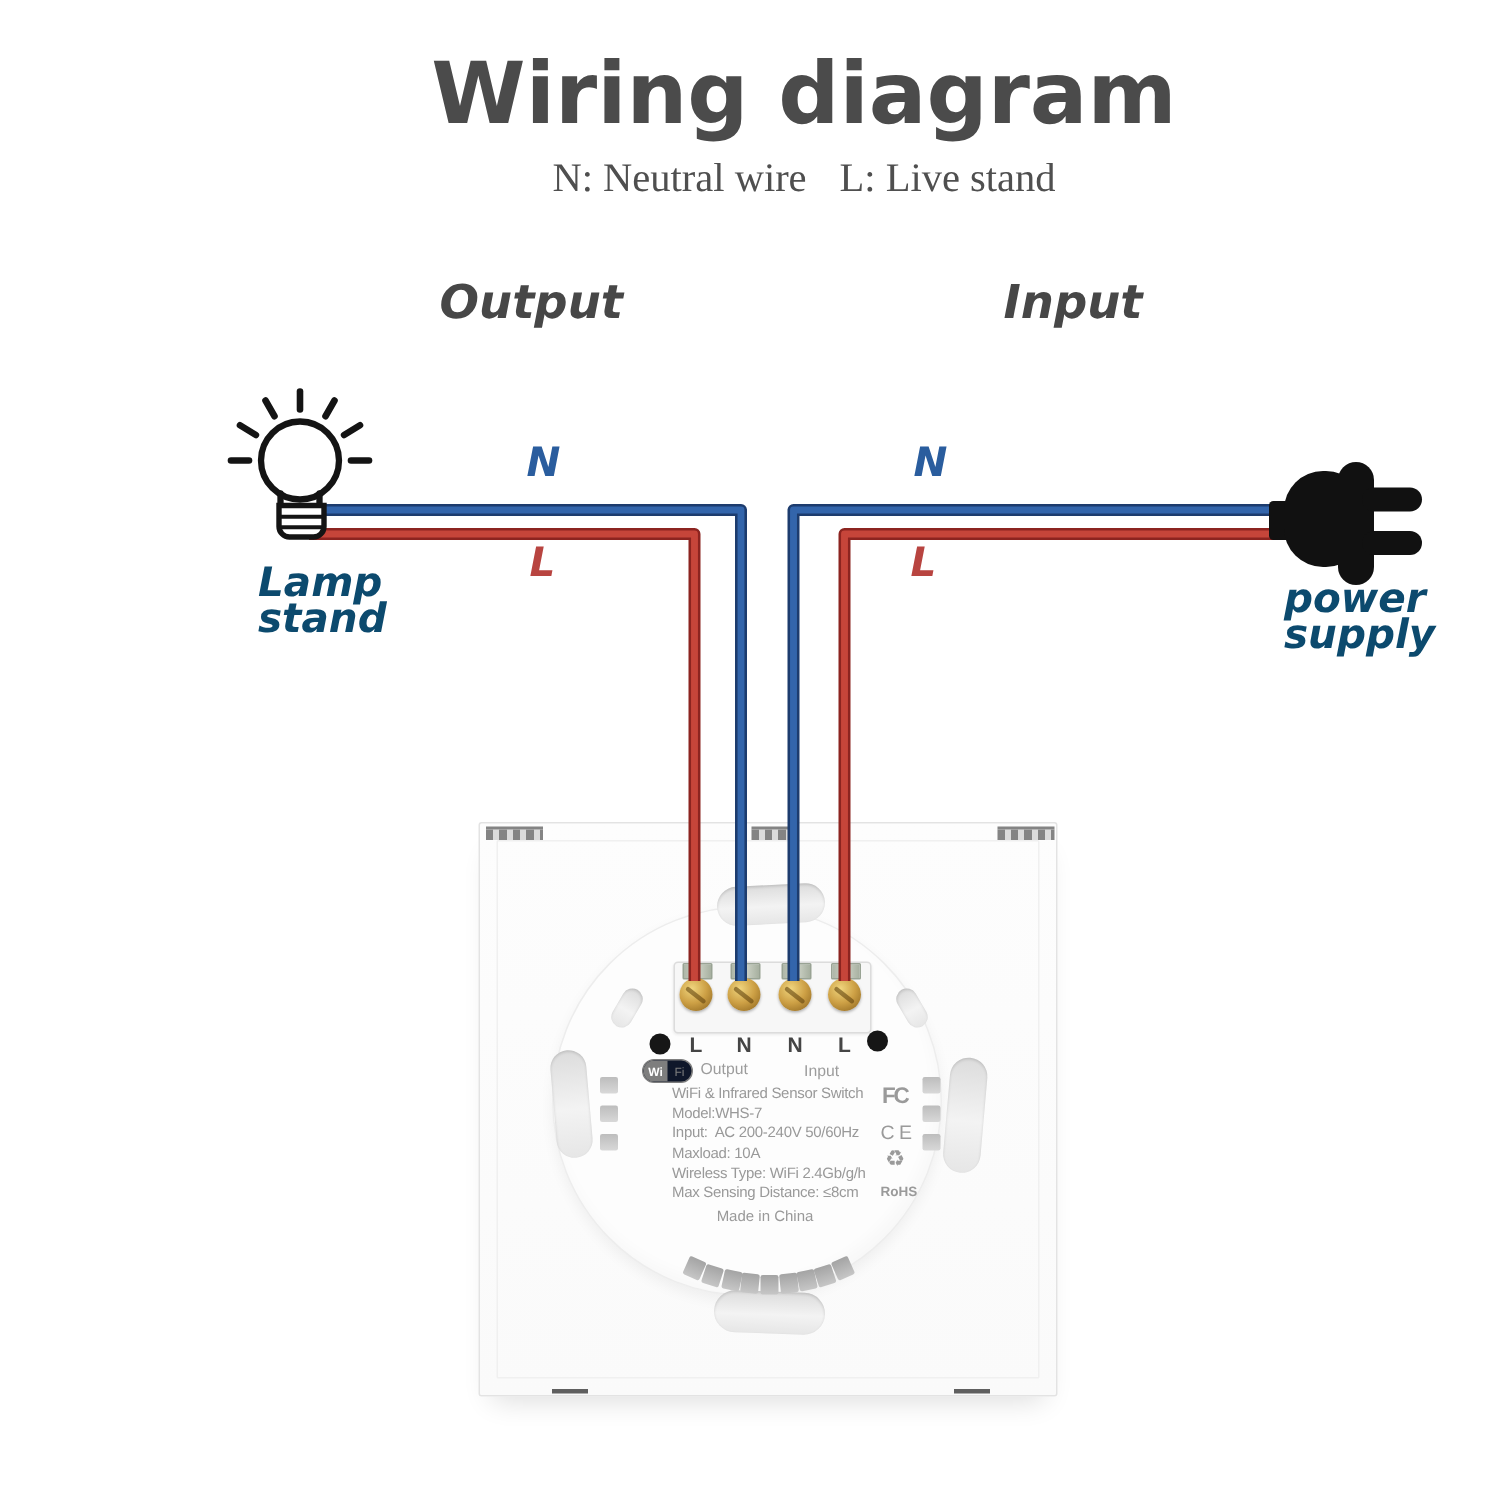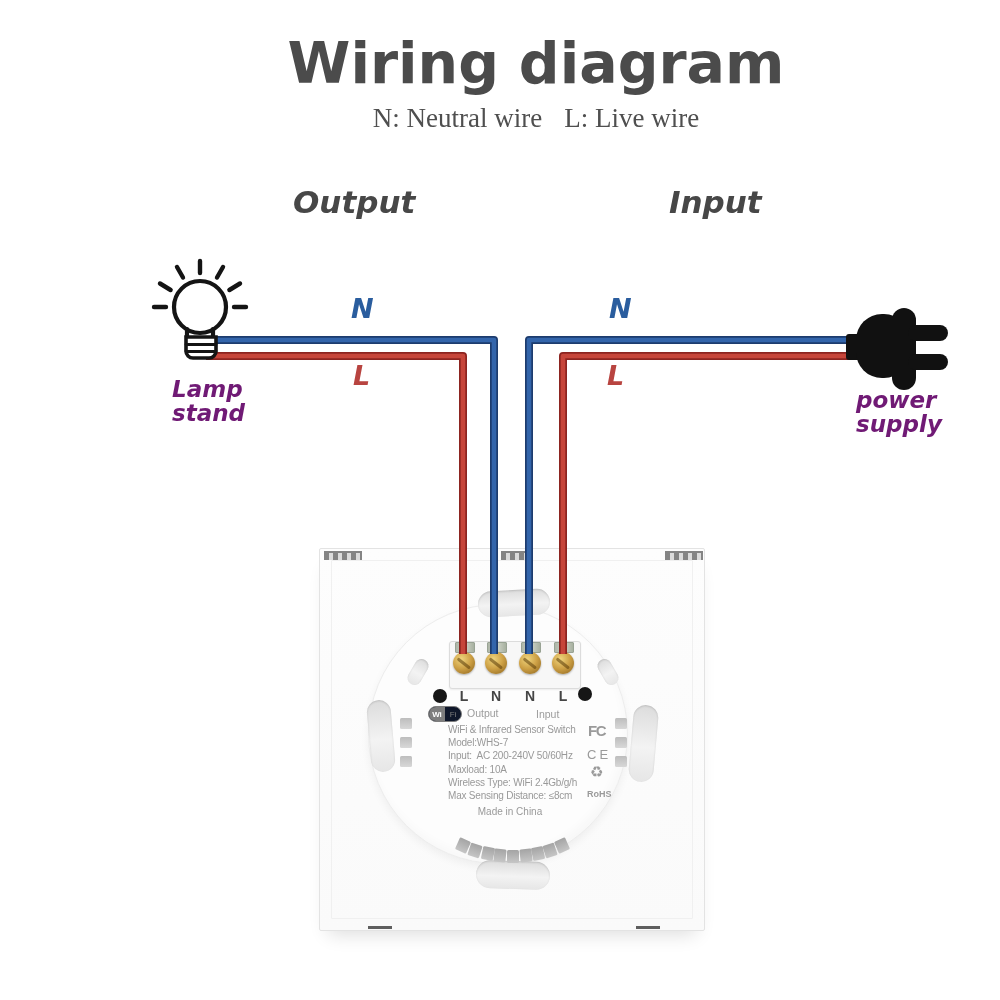--- a/index.html
+++ b/index.html
@@ -18,21 +18,21 @@
   
   .wire-letter{position:absolute;font-size:27px;font-weight:bold;font-style:italic;}
   .n-col{color:#2a5d9e;}
   .l-col{color:#b84440;}
   #n-left{left:315px;top:293px;}
   #l-left{left:317px;top:360px;}
   #n-right{left:573px;top:293px;}
   #l-right{left:571px;top:360px;}
 
   
-  .endpoint-caption{position:absolute;font-size:23px;line-height:24px;font-weight:bold;font-style:italic;color:#701a75;}
+  .endpoint-caption{position:absolute;font-size:27px;line-height:24px;font-weight:bold;font-style:italic;color:#0c4a6e;}
   #lamp-caption{left:136px;top:377px;}
   #power-caption{left:820px;top:388px;}
 
   
   .panel{position:absolute;left:283px;top:548px;width:384px;height:381px;
          background:linear-gradient(180deg,#fdfdfd,#fafafa);
          border:1px solid #e3e3e3;border-radius:2px;
          box-shadow:0 12px 18px -9px rgba(0,0,0,0.14);}
   .panel-inner{position:absolute;left:11px;top:11px;right:11px;bottom:11px;
                border:1px solid #f0f0f0;border-radius:1px;}
@@ -92,21 +92,21 @@
   #wiring-svg{position:absolute;left:0;top:0;z-index:5;pointer-events:none;}
 </style>
 </head>
 <body>
 
 <div id="stage">
 
   <div class="title">Wiring diagram</div>
   <div class="subtitle">
     <span>N: Neutral wire</span>
-    <span>L: Live wire</span>
+    <span>L: Live stand</span>
   </div>
   <div class="section-label" id="output-label">Output</div>
   <div class="section-label" id="input-label">Input</div>
 
   <div class="wire-letter n-col" id="n-left">N</div>
   <div class="wire-letter l-col" id="l-left">L</div>
   <div class="wire-letter n-col" id="n-right">N</div>
   <div class="wire-letter l-col" id="l-right">L</div>
 
   <div class="endpoint-caption" id="lamp-caption">

